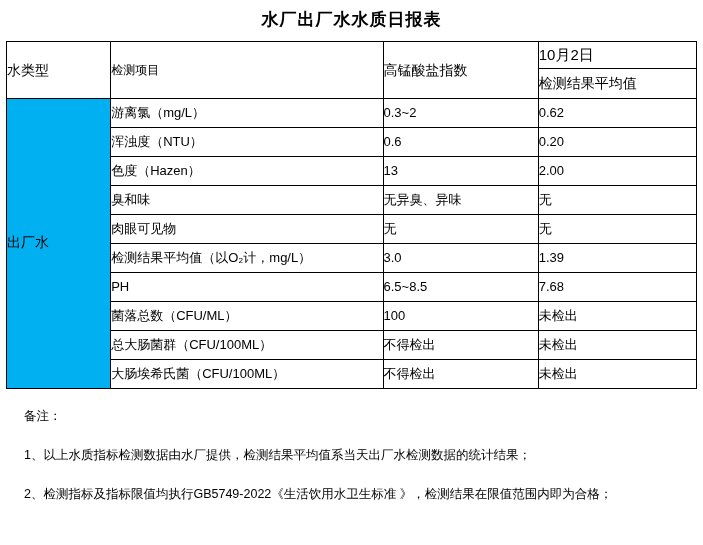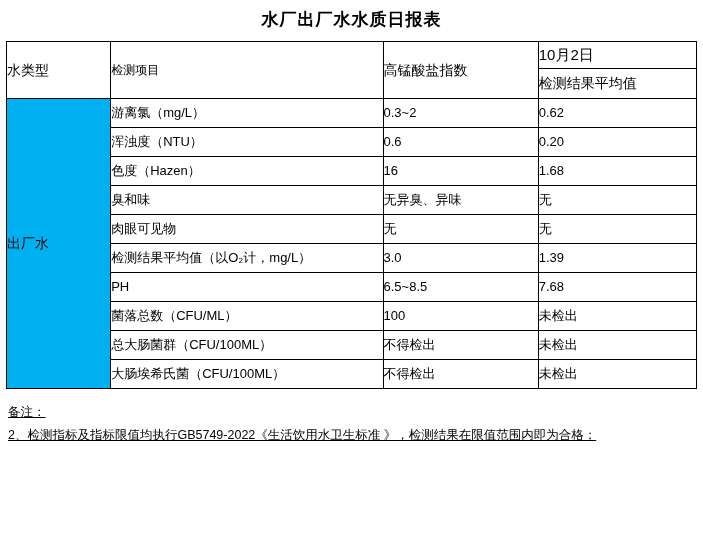--- a/index.html
+++ b/index.html
@@ -60,36 +60,36 @@
   .date-sub-cell {
     height: 28px;
     font-size: 14px;
   }
   .item-head {
     font-size: 12px;
   }
   .type-cell {
     background: #00b0f0;
     font-size: 14px;
+    font-family: Liberation Mono, monospace;
   }
   .row-cell {
     height: 28px;
   }
   .item-cell {
     text-align: center;
   }
   .notes {
     margin: 12px 8px 0 8px;
     font-size: 12.5px;
     line-height: 1.85;
     text-align: justify;
   }
   .notes p {
-    margin: 0;
-    text-decoration: underline;
+    margin: 16px;
   }
 </style>
 </head>
 <body>
 
 <div class="page">
 
   <div class="title">水厂出厂水水质日报表</div>
 
   <table class="report">
@@ -116,22 +116,22 @@
         <td class="row-cell">0.3~2</td>
         <td class="row-cell">0.62</td>
       </tr>
       <tr>
         <td class="row-cell item-cell">浑浊度（NTU）</td>
         <td class="row-cell">0.6</td>
         <td class="row-cell">0.20</td>
       </tr>
       <tr>
         <td class="row-cell item-cell">色度（Hazen）</td>
-        <td class="row-cell">16</td>
-        <td class="row-cell">1.68</td>
+        <td class="row-cell">13</td>
+        <td class="row-cell">2.00</td>
       </tr>
       <tr>
         <td class="row-cell item-cell">臭和味</td>
         <td class="row-cell">无异臭、异味</td>
         <td class="row-cell">无</td>
       </tr>
       <tr>
         <td class="row-cell item-cell">肉眼可见物</td>
         <td class="row-cell">无</td>
         <td class="row-cell">无</td>
@@ -159,16 +159,17 @@
       <tr>
         <td class="row-cell item-cell">大肠埃希氏菌（CFU/100ML）</td>
         <td class="row-cell">不得检出</td>
         <td class="row-cell">未检出</td>
       </tr>
     </tbody>
   </table>
 
   <div class="notes">
     <p>备注：</p>
+    <p>1、以上水质指标检测数据由水厂提供，检测结果平均值系当天出厂水检测数据的统计结果；</p>
     <p>2、检测指标及指标限值均执行GB5749-2022《生活饮用水卫生标准 》，检测结果在限值范围内即为合格；</p>
   </div>
 
 </div>
 
 </body></html>

